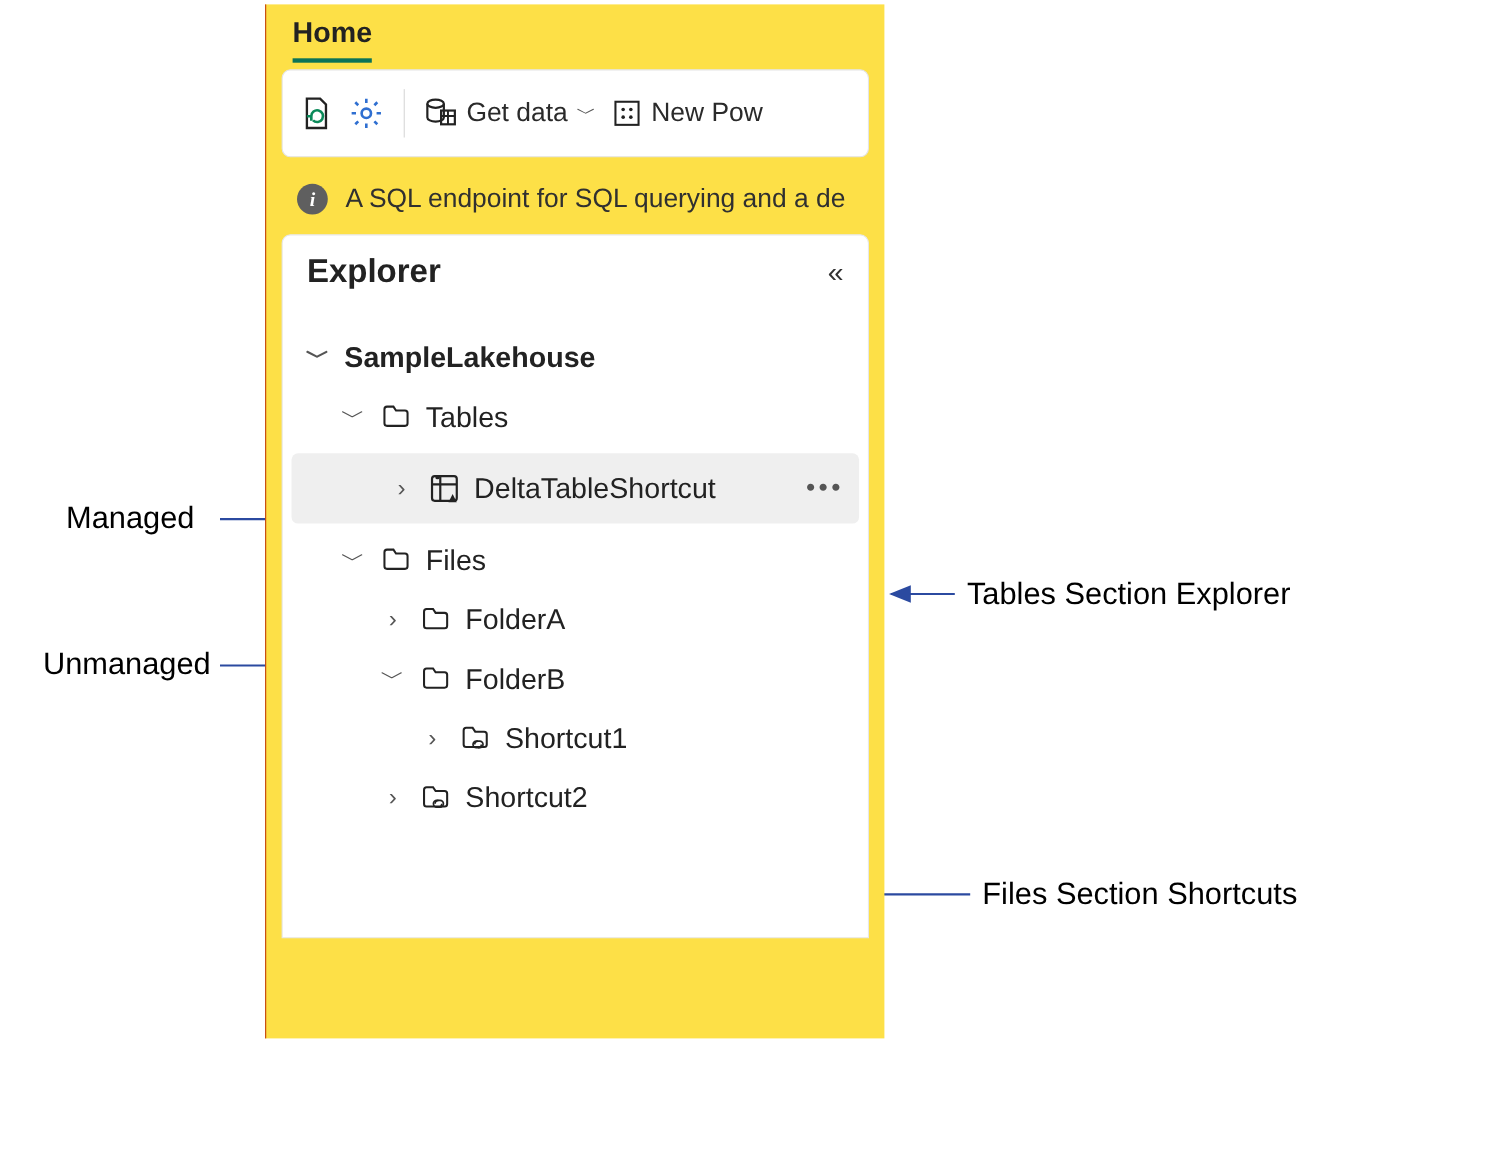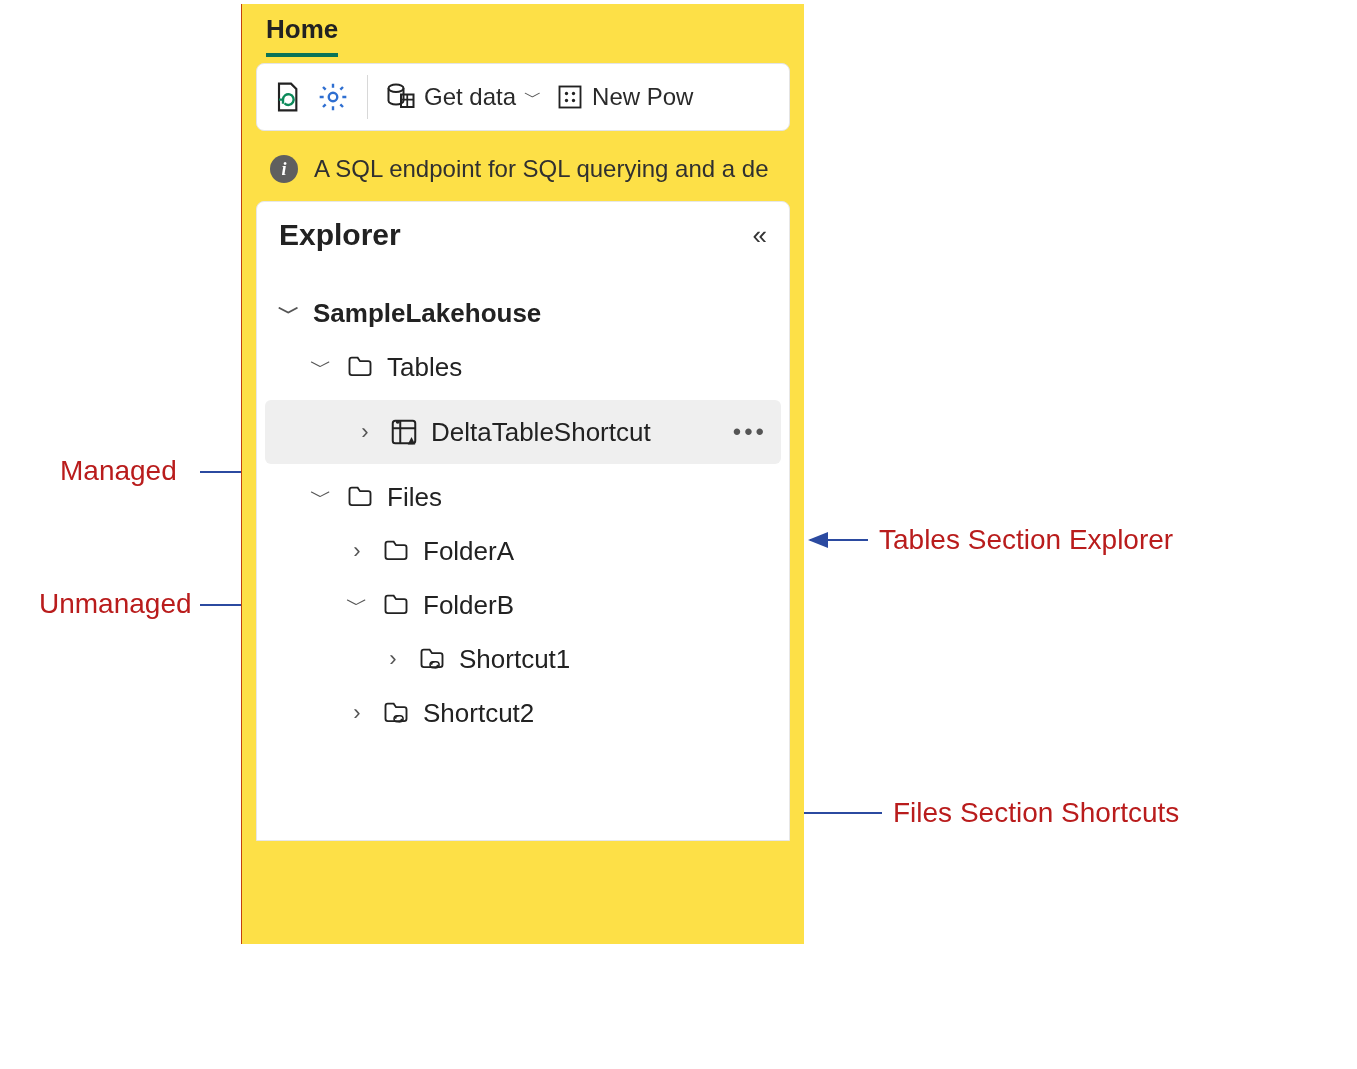--- a/index.html
+++ b/index.html
@@ -34,21 +34,21 @@
     padding-bottom: 8px;
     border-bottom: 4px solid transparent;
     cursor: pointer;
   }
   .tab.active { border-bottom-color: #0b7357; }
   .ribbon {
     margin: 6px 14px 12px 14px;
     background: #ffffff;
     border: 1px solid #e4e4e4;
     border-radius: 8px;
-    height: 68px;
+    height: 80px;
     display: flex;
     align-items: center;
     padding: 18px 14px;
     gap: 14px;
     overflow: hidden;
   }
   .ribbon-sep {
     width: 1px;
     height: 44px;
     background: #d8d8d8;
@@ -123,21 +123,21 @@
     margin: 6px 8px;
     height: 64px;
   }
   .chev { width: 24px; text-align: center; color: #555; font-size: 22px; }
   .node-ico { width: 30px; display:flex; align-items:center; justify-content:center; }
   .more { margin-left: auto; font-size: 24px; letter-spacing: 3px; color:#555; }
   
   .annot {
     position: absolute;
     font-size: 28px;
-    color: #b91c1c;
+    color: #000000;
   }
   .arrow-svg { position: absolute; overflow: visible; }
 </style>
 </head>
 <body>
 
 <svg width="0" height="0" style="position:absolute">
   <defs>
     <marker id="arrowhead" markerWidth="10" markerHeight="8" refX="9" refY="4" orient="auto">
       <polygon points="0 0, 10 4, 0 8" fill="#2b4aa0"></polygon>

